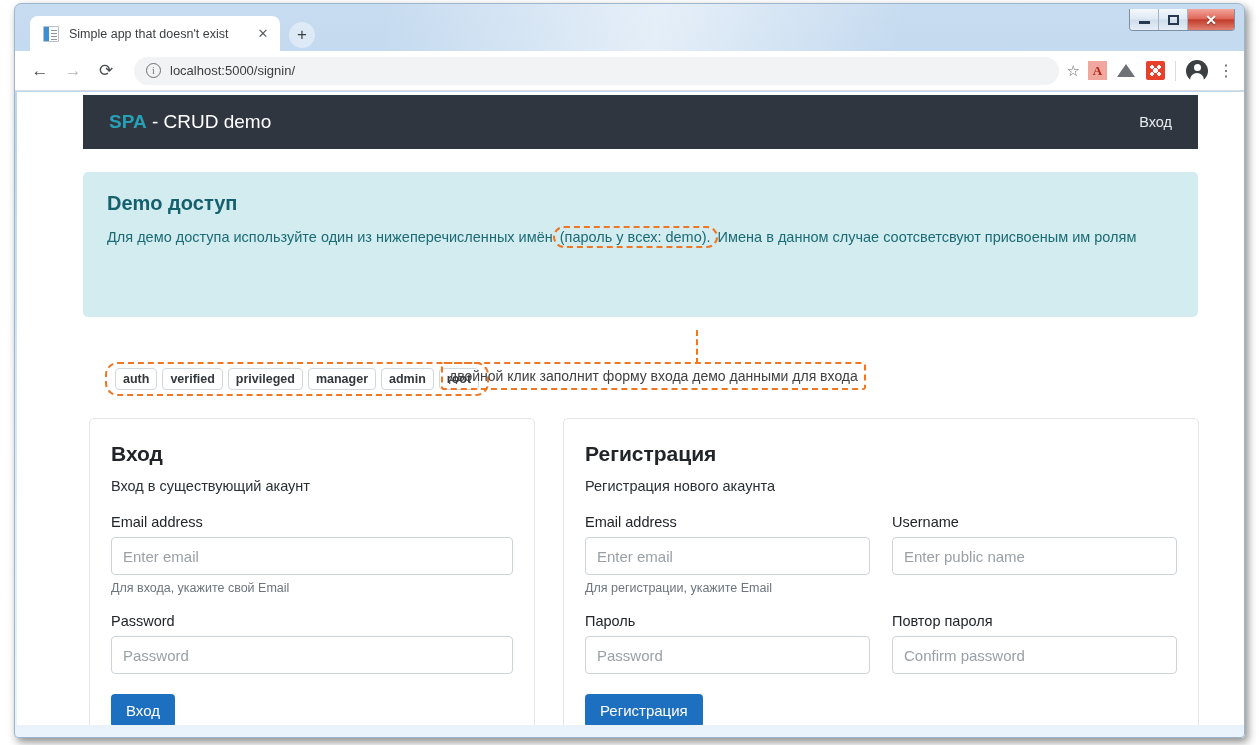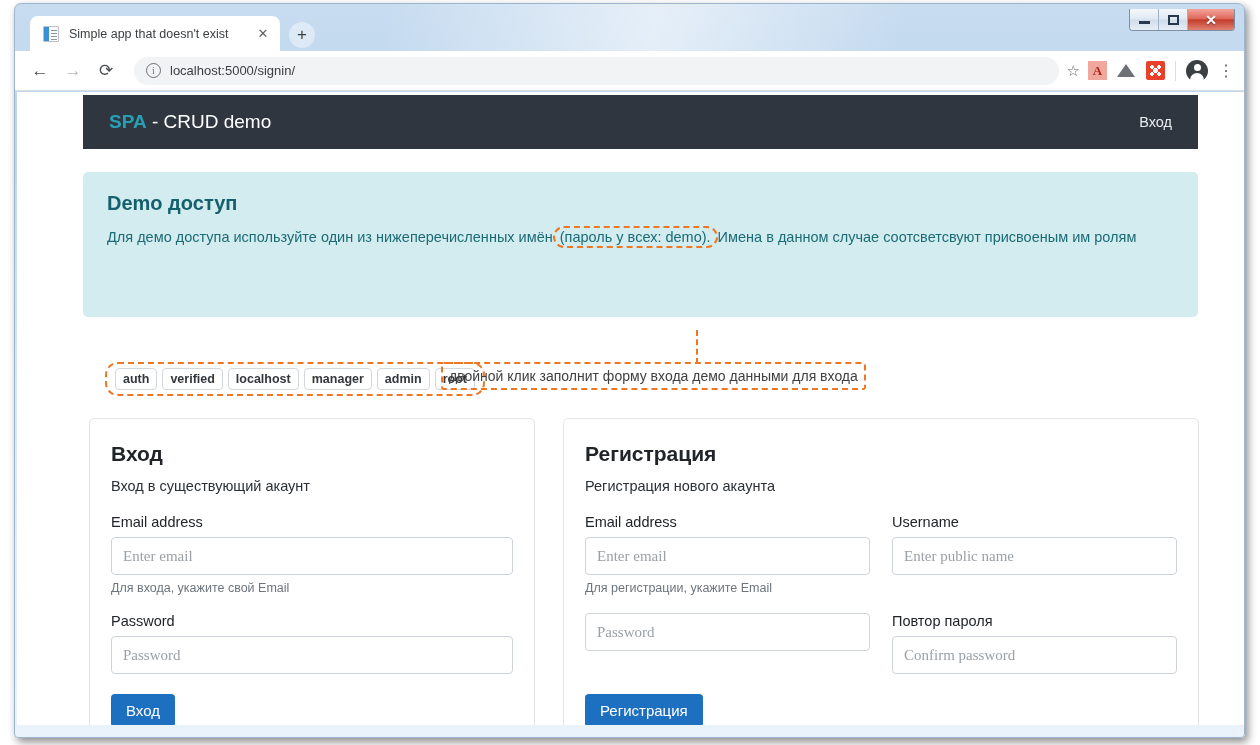--- a/index.html
+++ b/index.html
@@ -268,21 +268,21 @@
   .card-title { font-size: 21px; font-weight: bold; color: #212529; margin: 0 0 12px 0; }
   .card-sub { font-size: 14.5px; color: #2a2f34; margin: 0 0 20px 0; }
 
   .field-label {
     display: block; font-size: 14.5px; color: #212529; margin: 0 0 7px 0;
   }
   .field-input {
     display: block; width: 100%; height: 38px;
     border: 1px solid #ced4da; border-radius: 4px;
     padding: 0 11px; font-size: 15px; color: #495057;
-    font-family: Liberation Serif, serif;
+    font-family: Liberation Sans, sans-serif;
     background: #ffffff; outline: none;
   }
   .field-input::placeholder { color: #9aa0a6; }
   .field-help { font-size: 12.5px; color: #6c757d; margin: 6px 0 0 0; }
 
   .row2 { display: flex; gap: 22px; }
   .col { flex: 1; min-width: 0; }
 
   .btn-primary {
     background: #1d6fc0; color: #ffffff; border: none; border-radius: 4px;
@@ -355,21 +355,21 @@
       <div id="demo-panel">
         <div id="demo-title">Demo доступ</div>
         <p id="demo-text">
           <span>Для демо доступа используйте один из нижеперечисленных имён</span><span class="hl-password">(пароль у всех: demo).</span><span>Имена в данном случае соотсветсвуют присвоеным им ролям</span>
         </p>
       </div>
 
       <div id="badge-row">
         <span class="badge">auth</span>
         <span class="badge">verified</span>
-        <span class="badge">localhost</span>
+        <span class="badge">privileged</span>
         <span class="badge">manager</span>
         <span class="badge">admin</span>
         <span class="badge">root</span>
       </div>
 
       <div id="annot-connector"></div>
       <div id="annot-box">двойной клик заполнит  форму входа демо данными для входа</div>
 
       <div id="card-signin">
         <h2 class="card-title">Вход</h2>
@@ -396,20 +396,21 @@
             <p class="field-help">Для регистрации, укажите Email</p>
           </div>
           <div class="col">
             <label class="field-label">Username</label>
             <input class="field-input" type="text" placeholder="Enter public name" style="">
           </div>
         </div>
 
         <div class="row2 mt-field">
           <div class="col">
+            <label class="field-label">Пароль</label>
             <input class="field-input" type="text" placeholder="Password" style="">
           </div>
           <div class="col">
             <label class="field-label">Повтор пароля</label>
             <input class="field-input" type="text" placeholder="Confirm password" style="">
           </div>
         </div>
 
         <button class="btn-primary mt-btn">Регистрация</button>
       </div>

